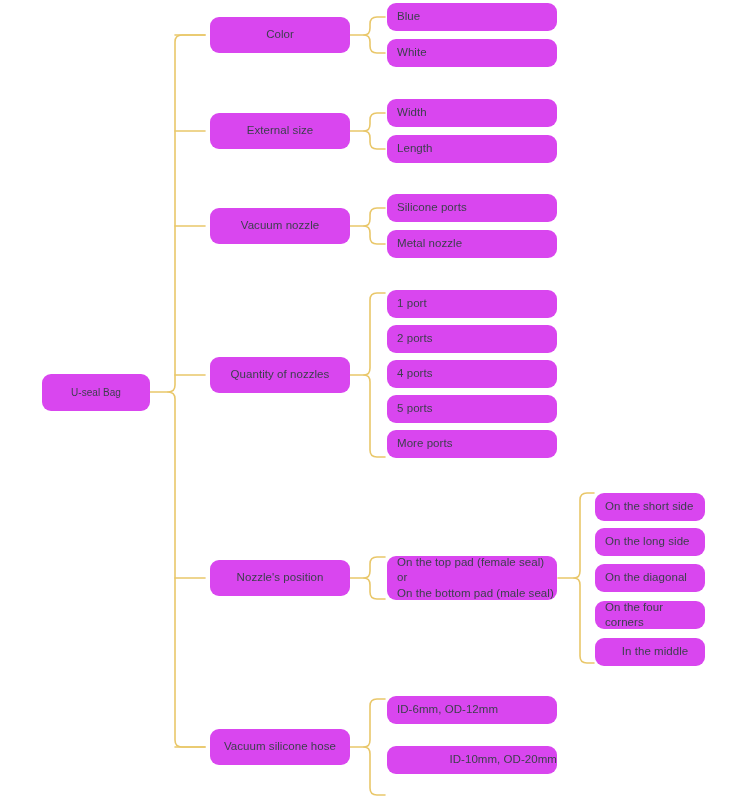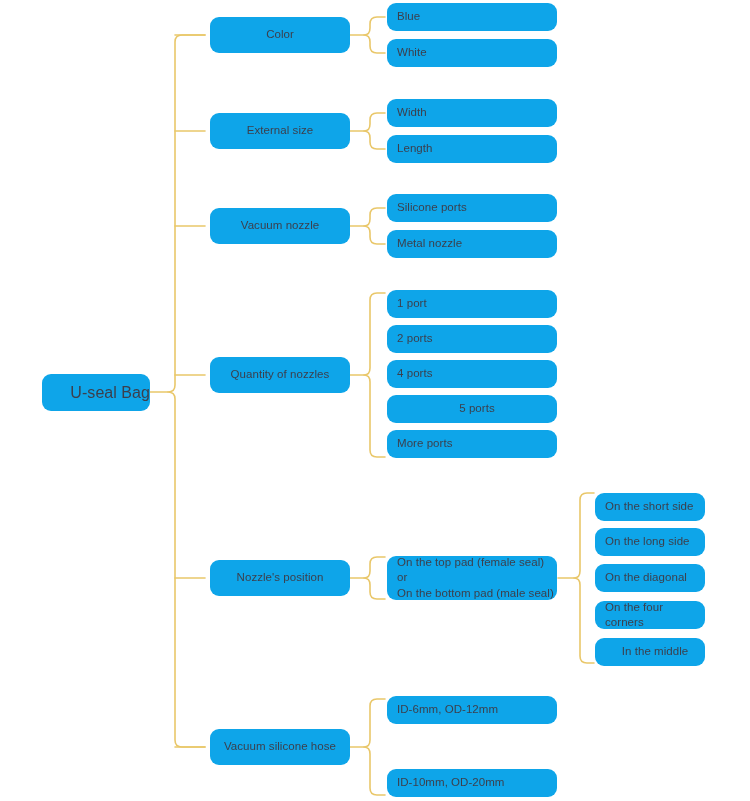--- a/index.html
+++ b/index.html
@@ -25,21 +25,21 @@
     top: 0;
     width: 750px;
     height: 801px;
     pointer-events: none;
   }
   .node {
     position: absolute;
     box-sizing: border-box;
     border: 1.6px solid #e8c košík;
     border-radius: 9px;
-    background: #0ea5e9;
+    background: #d946ef;
     display: flex;
     align-items: center;
     color: #3c3f4c;
     font-size: 11.5px;
     line-height: 1.32;
     letter-spacing: 0.05px;
     white-space: pre-line;
   }
   .node {
     border-color: #e9c76a;
@@ -48,22 +48,22 @@
     justify-content: center;
     text-align: center;
   }
   .node.left {
     justify-content: flex-start;
     padding-left: 10px;
     text-align: left;
   }
   .node.root {
     justify-content: center;
-    text-align: right;
-    font-size: 16px;
+    text-align: center;
+    font-size: 10px;
   }
   .node-label {
     display: block;
     width: 100%;
   }
 </style>
 </head>
 <body>
 
 <div id="diagram">
@@ -145,21 +145,21 @@
   </div>
   <div class="node left" style="left:387px; top:290px; width:170px; height:28px;">
     <span class="node-label">1 port</span>
   </div>
   <div class="node left" style="left:387px; top:325px; width:170px; height:28px;">
     <span class="node-label">2 ports</span>
   </div>
   <div class="node left" style="left:387px; top:360px; width:170px; height:28px;">
     <span class="node-label">4 ports</span>
   </div>
-  <div class="node left" style="left:387px; top:395px; width:170px; height:28px;text-align:center;">
+  <div class="node left" style="left:387px; top:395px; width:170px; height:28px;">
     <span class="node-label">5 ports</span>
   </div>
   <div class="node left" style="left:387px; top:430px; width:170px; height:28px;">
     <span class="node-label">More ports</span>
   </div>
 
   <div class="node center" style="left:210px; top:560px; width:140px; height:36px;">
     <span class="node-label">Nozzle's position</span>
   </div>
   <div class="node left" style="left:387px; top:556px; width:170px; height:44px;">
@@ -182,17 +182,17 @@
   <div class="node left" style="left:595px; top:638px; width:110px; height:28px;text-align:center;">
     <span class="node-label">In the middle</span>
   </div>
 
   <div class="node center" style="left:210px; top:729px; width:140px; height:36px;">
     <span class="node-label">Vacuum silicone hose</span>
   </div>
   <div class="node left" style="left:387px; top:696px; width:170px; height:28px;">
     <span class="node-label">ID-6mm, OD-12mm</span>
   </div>
-  <div class="node left" style="left:387px; top:769px; width:170px; height:28px;">
+  <div class="node left" style="left:387px; top:746px; width:170px; height:28px;text-align:right;">
     <span class="node-label">ID-10mm, OD-20mm</span>
   </div>
 
 </div>
 
 </body></html>

